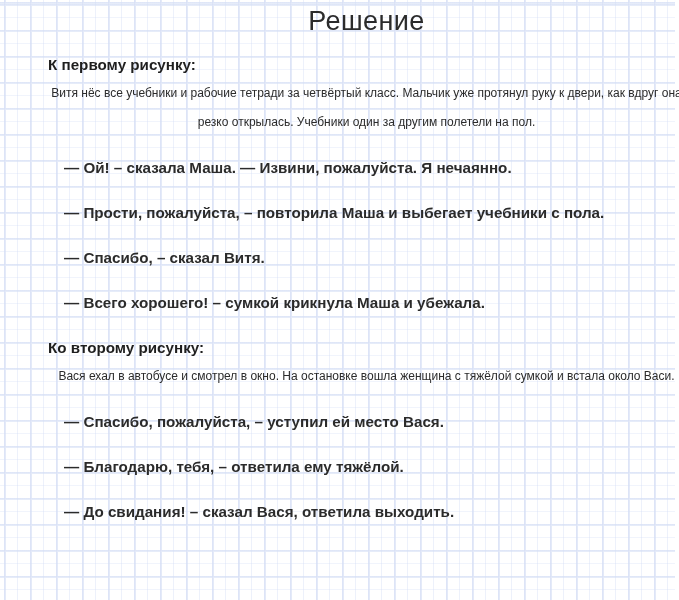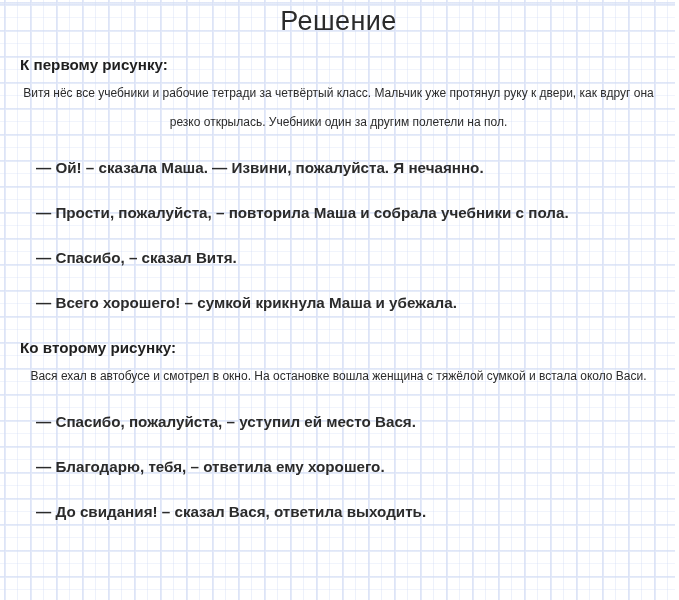--- a/index.html
+++ b/index.html
@@ -50,20 +50,21 @@
         rgba(0,0,0,0) 26px
       ),
       repeating-linear-gradient(
         to bottom,
         #e6ecf9 0px,
         #e6ecf9 1.6px,
         rgba(0,0,0,0) 1.6px,
         rgba(0,0,0,0) 26px
       );
     background-position: 4px 0px, 0px 4px, 4px 0px, 0px 4px;
+    padding-left: 28px;
   }
 
   .content {
     position: relative;
     z-index: 2;
     padding: 0 22px 0 20px;
     box-sizing: border-box;
     width: 679px;
   }
 
@@ -126,30 +127,30 @@
   <div class="content">
 
     <h1 class="page-title">Решение</h1>
 
     <div>
       <div class="heading-bi">К первому рисунку:</div>
 
       <p class="para">Витя нёс все учебники и рабочие тетради за четвёртый класс. Мальчик уже протянул руку к двери, как вдруг она резко открылась. Учебники один за другим полетели на пол.</p>
 
       <div class="line">— Ой! – сказала Маша. — Извини, пожалуйста. Я нечаянно.</div>
-      <div class="line">— Прости, пожалуйста, – повторила Маша и собрала учебники с пола.</div>
+      <div class="line">— Прости, пожалуйста, – повторила Маша и выбегает учебники с пола.</div>
       <div class="line">— Спасибо, – сказал Витя.</div>
       <div class="line">— Всего хорошего! – сумкой крикнула Маша и убежала.</div>
     </div>
 
     <div>
       <div class="heading-bi">Ко второму рисунку:</div>
 
       <p class="para">Вася ехал в автобусе и смотрел в окно. На остановке вошла женщина с тяжёлой сумкой и встала около Васи.</p>
 
       <div class="line">— Спасибо, пожалуйста, – уступил ей место Вася.</div>
-      <div class="line">— Благодарю, тебя, – ответила ему хорошего.</div>
+      <div class="line">— Благодарю, тебя, – ответила ему тяжёлой.</div>
       <div class="line">— До свидания! – сказал Вася, ответила выходить.</div>
     </div>
 
 
   </div>
 </div>
 
 </body></html>

